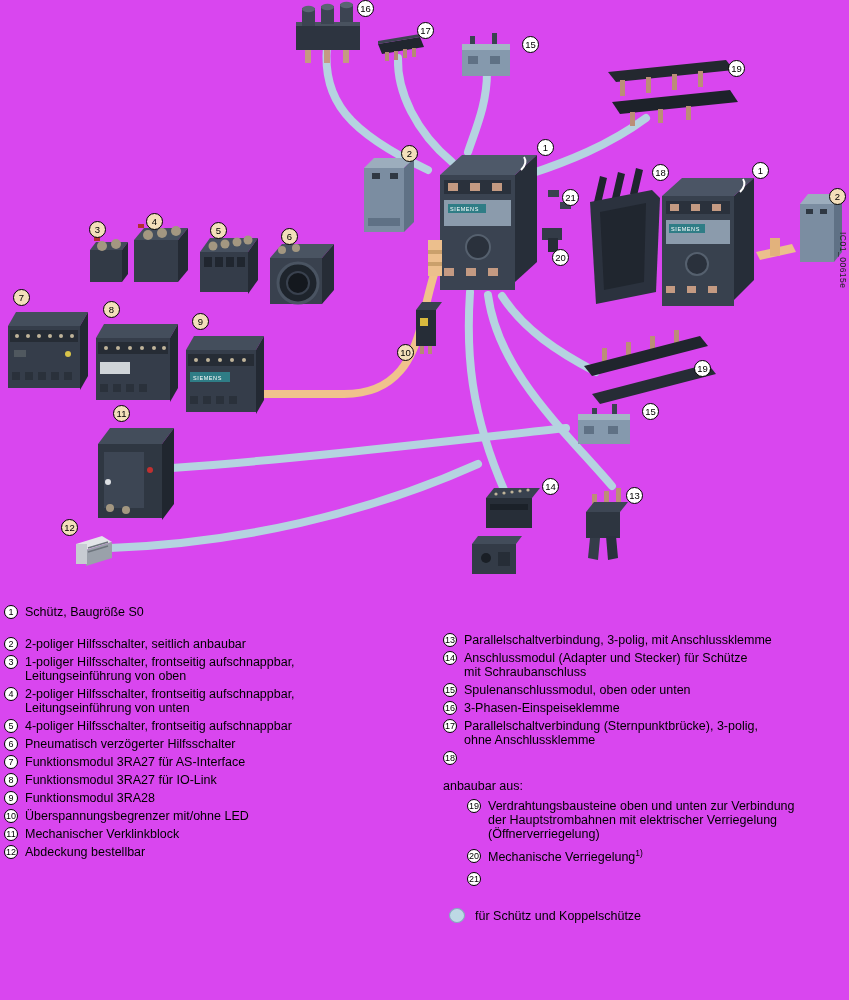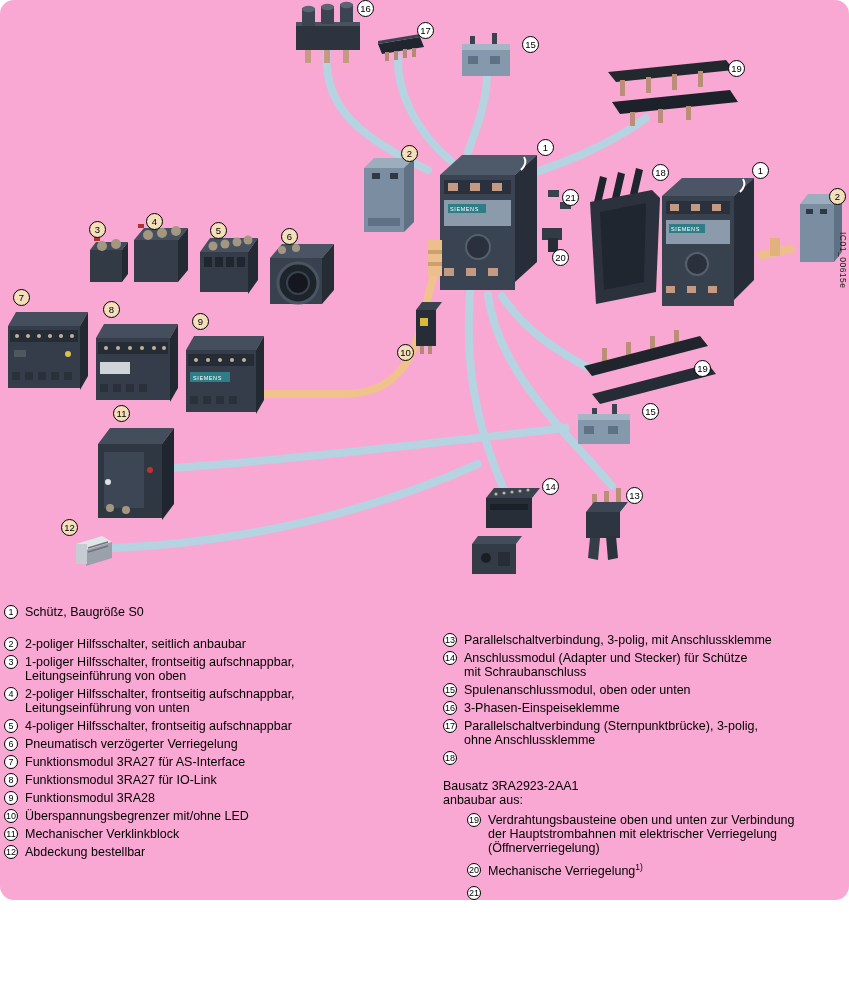--- a/index.html
+++ b/index.html
@@ -1,18 +1,18 @@
 <!DOCTYPE html>
 <html><head>
 <meta charset="utf-8">
 <style>
   * { margin:0; padding:0; box-sizing:border-box; }
   html,body { background:#fff; }
   body { font-family:"Liberation Sans", sans-serif; color:#000; }
-  .page { position:relative; width:849px; height:900px; background:#f9a8d4; overflow:hidden;border-radius:14px; }
+  .page { position:relative; width:849px; height:1000px; background:#d946ef; overflow:hidden; }
   .diagram { position:absolute; left:0; top:0; width:849px; height:600px; }
   .diagram svg { position:absolute; left:0; top:0; }
   .callout {
     position:absolute; width:17px; height:17px; border:1.3px solid #000; border-radius:50%;
     background:#fff; display:flex; align-items:center; justify-content:center;
     font-size:9.5px; line-height:1; z-index:5;
   }
   .callout.tint { background:#f3dfba; }
   .side-label {
     position:absolute; right:1px; top:232px; writing-mode:vertical-rl;
@@ -394,21 +394,21 @@
       <div class="legend-item">
         <span class="badge">4</span>
         <span class="legend-text">2-poliger Hilfsschalter, frontseitig aufschnappbar,<br>Leitungseinführung von unten</span>
       </div>
       <div class="legend-item">
         <span class="badge">5</span>
         <span class="legend-text">4-poliger Hilfsschalter, frontseitig aufschnappbar</span>
       </div>
       <div class="legend-item">
         <span class="badge">6</span>
-        <span class="legend-text">Pneumatisch verzögerter Verriegelung</span>
+        <span class="legend-text">Pneumatisch verzögerter Hilfsschalter</span>
       </div>
       <div class="legend-item">
         <span class="badge">7</span>
         <span class="legend-text">Funktionsmodul 3RA27 für AS-Interface</span>
       </div>
       <div class="legend-item">
         <span class="badge">8</span>
         <span class="legend-text">Funktionsmodul 3RA27 für IO-Link</span>
       </div>
       <div class="legend-item">
@@ -449,21 +449,20 @@
         </div>
         <div class="legend-item">
           <span class="badge">17</span>
           <span class="legend-text">Parallelschaltverbindung (Sternpunktbrücke), 3-polig,<br>ohne Anschlussklemme</span>
         </div>
         <div class="legend-item">
           <span class="badge">18</span>
         </div>
       </div>
     <div class="bausatz-title">
-      <div>Bausatz 3RA2923-2AA1</div>
       <div>anbaubar aus:</div>
     </div>
     <div class="bausatz-items" id="bausatz-items">
         <div class="legend-item">
           <span class="badge">19</span>
           <span class="legend-text">Verdrahtungsbausteine oben und unten zur Verbindung<br>der Hauptstrombahnen mit elektrischer Verriegelung<br>(Öffnerverriegelung)</span>
         </div>
         <div class="legend-item">
           <span class="badge">20</span>
           <span class="legend-text">Mechanische Verriegelung<sup>1)</sup></span>

